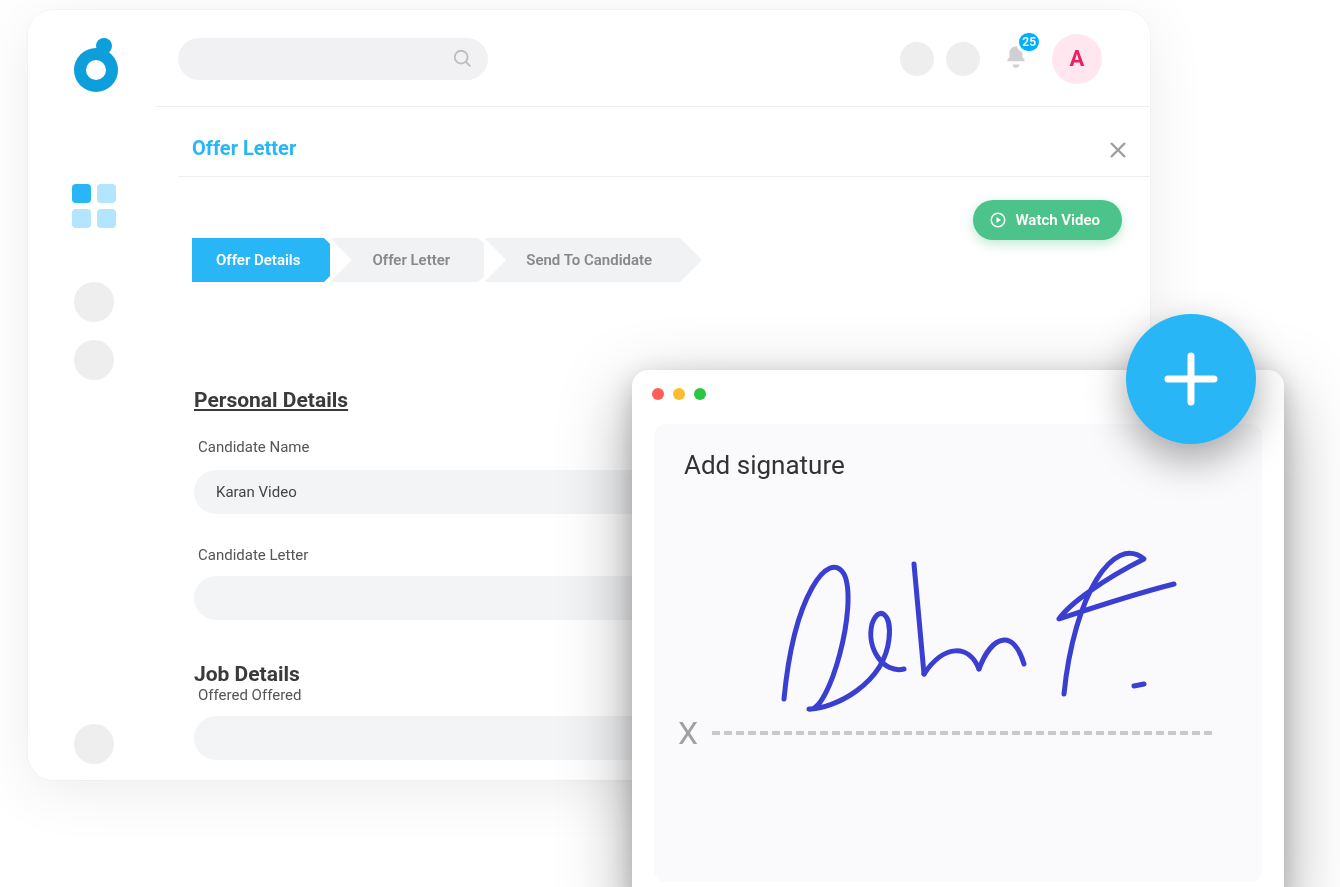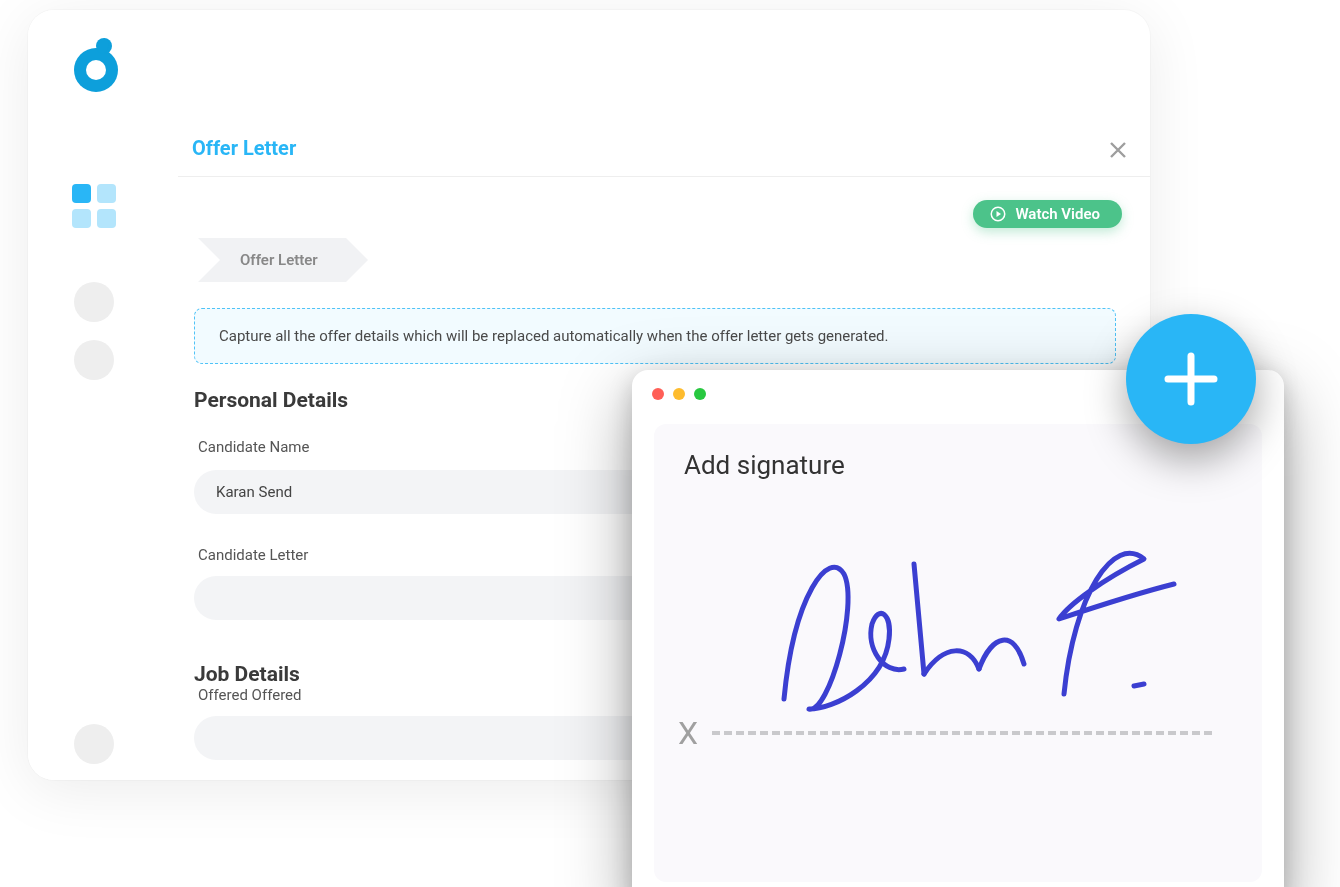--- a/index.html
+++ b/index.html
@@ -33,39 +33,39 @@
   .avatar{position:absolute;right:48px;top:24px;width:50px;height:50px;border-radius:50%;background:#ffe6ef;color:#e91e63;font-weight:700;text-align:center;line-height:50px;font-size:22px;}
 
   
   .page-head{position:absolute;left:150px;right:0;top:96px;height:70px;border-bottom:0;}
   .page-title{position:absolute;left:14px;top:30px;color:#29b6f6;font-weight:700;font-size:20px;}
   .close-x{position:absolute;right:22px;top:34px;width:20px;height:20px;}
   .close-x svg{width:20px;height:20px;stroke:#9e9e9e;stroke-width:2.4;fill:none;}
   .divider{position:absolute;left:150px;right:0;top:166px;height:1px;background:#eee;}
 
   
-  .watch{position:absolute;right:28px;top:190px;height:28px;border-radius:22px;background:#4CC38A;color:#fff;display:flex;align-items:center;padding:0 22px 0 16px;font-weight:600;font-size:15px;box-shadow:0 4px 12px rgba(76,195,138,.35);}
+  .watch{position:absolute;right:28px;top:190px;height:40px;border-radius:22px;background:#4CC38A;color:#fff;display:flex;align-items:center;padding:0 22px 0 16px;font-weight:600;font-size:15px;box-shadow:0 4px 12px rgba(76,195,138,.35);}
   .watch svg{width:18px;height:18px;margin-right:8px;stroke:#fff;fill:none;stroke-width:2;}
 
   
   .steps{position:absolute;left:164px;top:228px;height:44px;display:flex;align-items:center;}
   .step{position:relative;height:44px;line-height:44px;font-size:15px;font-weight:600;}
   .step.active{background:#29b6f6;color:#fff;padding:0 24px 0 24px;}
   .step.active::after{content:"";position:absolute;right:-22px;top:0;border-top:22px solid transparent;border-bottom:22px solid transparent;border-left:22px solid #29b6f6;}
   .step.inactive{background:#f1f2f4;color:#888;padding:0 28px 0 42px;margin-left:0px;}
   .step.inactive::before{content:"";position:absolute;left:0;top:0;border-top:22px solid transparent;border-bottom:22px solid transparent;border-left:22px solid #fff;}
   .step.inactive::after{content:"";position:absolute;right:-22px;top:0;border-top:22px solid transparent;border-bottom:22px solid transparent;border-left:22px solid #f1f2f4;}
   .step-gap{width:6px;}
 
   
   .banner{position:absolute;left:166px;right:34px;top:298px;padding:18px 24px;border:1px dashed #4fc3f7;border-radius:8px;background:#f2fbff;color:#4a4a4a;font-size:15px;}
 
   
   .sec-h{position:absolute;left:166px;font-size:21px;font-weight:700;color:#3a3a3a;}
-  .sec-h.s1{top:378px;}
+  .sec-h.s1{top:378px;text-decoration:underline;}
   .sec-h.s2{top:652px;}
   .fld-lbl{position:absolute;left:170px;font-size:15px;color:#555;text-align:center;}
   .fld-lbl.l1{top:428px;}
   .fld-lbl.l2{top:536px;}
   .fld-lbl.l3{top:676px;}
   .fld{position:absolute;left:166px;right:34px;height:44px;border-radius:22px;background:#f3f4f6;padding:0 22px;line-height:44px;color:#444;font-size:15px;}
   .fld.f1{top:460px;}
   .fld.f2{top:566px;}
   .fld.f3{top:706px;}
 
@@ -106,53 +106,69 @@
         <div class="a"></div>
         <div class="b"></div>
         <div class="c"></div>
         <div class="d"></div>
       </div>
       <div class="nav-dot n1"></div>
       <div class="nav-dot n2"></div>
       <div class="nav-dot n3"></div>
     </div>
 
+    <div class="topbar">
+      <div class="search">
+        <svg viewBox="0 0 24 24">
+            <circle cx="10" cy="10" r="7"></circle>
+            <path d="M20 20l-5-5"></path>
+          </svg>
+      </div>
+      <div class="hdot h1"></div>
+      <div class="hdot h2"></div>
+      <div class="bell">
+        <svg viewBox="0 0 24 24">
+            <path d="M12 2a6 6 0 0 0-6 6v4l-2 3v1h16v-1l-2-3V8a6 6 0 0 0-6-6zm0 20a3 3 0 0 0 3-3H9a3 3 0 0 0 3 3z"></path>
+          </svg>
+        <span class="badge">25</span>
+      </div>
+      <div class="avatar">A</div>
+    </div>
 
     <div class="page-head">
       <div class="page-title">Offer Letter</div>
       <div class="close-x">
         <svg viewBox="0 0 20 20">
             <path d="M3 3l14 14M17 3L3 17"></path>
           </svg>
       </div>
     </div>
     <div class="divider"></div>
 
     <div class="watch">
       <svg viewBox="0 0 24 24">
           <circle cx="12" cy="12" r="9"></circle>
           <path d="M10 8l6 4-6 4z" fill="#fff" stroke="none"></path>
         </svg>
       <span>Watch Video</span>
     </div>
 
     <div class="steps">
+      <div class="step active"><span>Offer Details</span></div>
       <div class="step-gap"></div>
       <div class="step inactive"><span>Offer Letter</span></div>
       <div class="step-gap"></div>
-    </div>
-
-    <div class="banner">
-      <span>Capture all the offer details which will be replaced automatically when the offer letter gets generated.</span>
-    </div>
+      <div class="step inactive"><span>Send To Candidate</span></div>
+    </div>
+
 
     <div class="sec-h s1">Personal Details</div>
 
     <div class="fld-lbl l1">Candidate Name</div>
-    <div class="fld f1"><span>Karan Send</span></div>
+    <div class="fld f1"><span>Karan Video</span></div>
 
     <div class="fld-lbl l2">Candidate Letter</div>
     <div class="fld f2"><span></span></div>
 
     <div class="sec-h s2">Job Details</div>
 
     <div class="fld-lbl l3">Offered Offered</div>
     <div class="fld f3"><span></span></div>
 
   </div>

